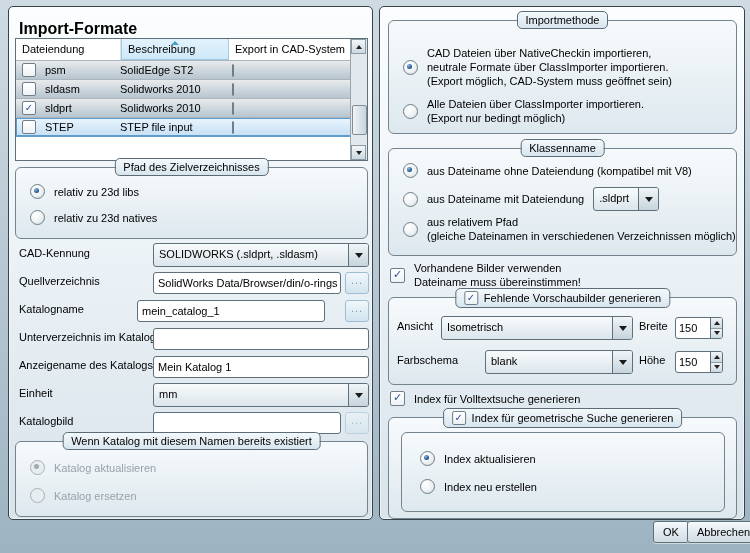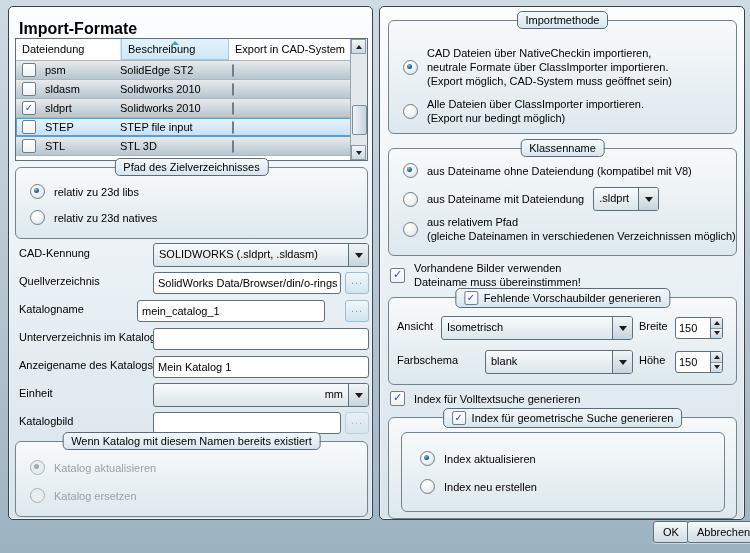--- a/index.html
+++ b/index.html
@@ -145,28 +145,20 @@
 
     <div class="trow selected">
       <div class="tcell-ext">
         <span class="checkbox small"></span>
         <span>STEP</span>
       </div>
       <div class="tcell-desc">STEP file input</div>
       <div class="tcell-export"><span class="checkbox small"></span></div>
     </div>
 
-    <div class="trow">
-      <div class="tcell-ext">
-        <span class="checkbox small"></span>
-        <span>STL</span>
-      </div>
-      <div class="tcell-desc">STL 3D</div>
-      <div class="tcell-export"><span class="checkbox small"></span></div>
-    </div>
 
     <div class="vscroll">
       <div class="sb-btn sb-up">
           <span class="tri-up-sm"></span>
         </div>
       <div class="sb-thumb"></div>
       <div class="sb-btn sb-down">
           <span class="tri-down-sm"></span>
         </div>
     </div>
@@ -200,21 +192,21 @@
   <div class="input" style="left:128px;top:293px;width:178px;">mein_catalog_1</div>
   <div class="browse-btn" style="left:336px;top:293px;">...</div>
 
   <div class="field-label" style="top:324px;">Unterverzeichnis im Katalog</div>
   <div class="input" style="left:144px;top:321px;width:206px;"></div>
 
   <div class="field-label" style="top:352px;">Anzeigename des Katalogs</div>
   <div class="input" style="left:144px;top:349px;width:206px;">Mein Katalog 1</div>
 
   <div class="field-label" style="top:380px;">Einheit</div>
-  <div class="combo" style="left:144px;top:376px;width:214px;text-align:right;">
+  <div class="combo" style="left:144px;top:376px;width:214px;">
     <span class="combo-text">mm</span>
     <span class="combo-arrow">
         <span class="tri-down"></span>
       </span>
   </div>
 
   <div class="field-label" style="top:408px;">Katalogbild</div>
   <div class="input" style="left:144px;top:405px;width:178px;"></div>
   <div class="browse-btn dim" style="left:336px;top:405px;">...</div>
 

